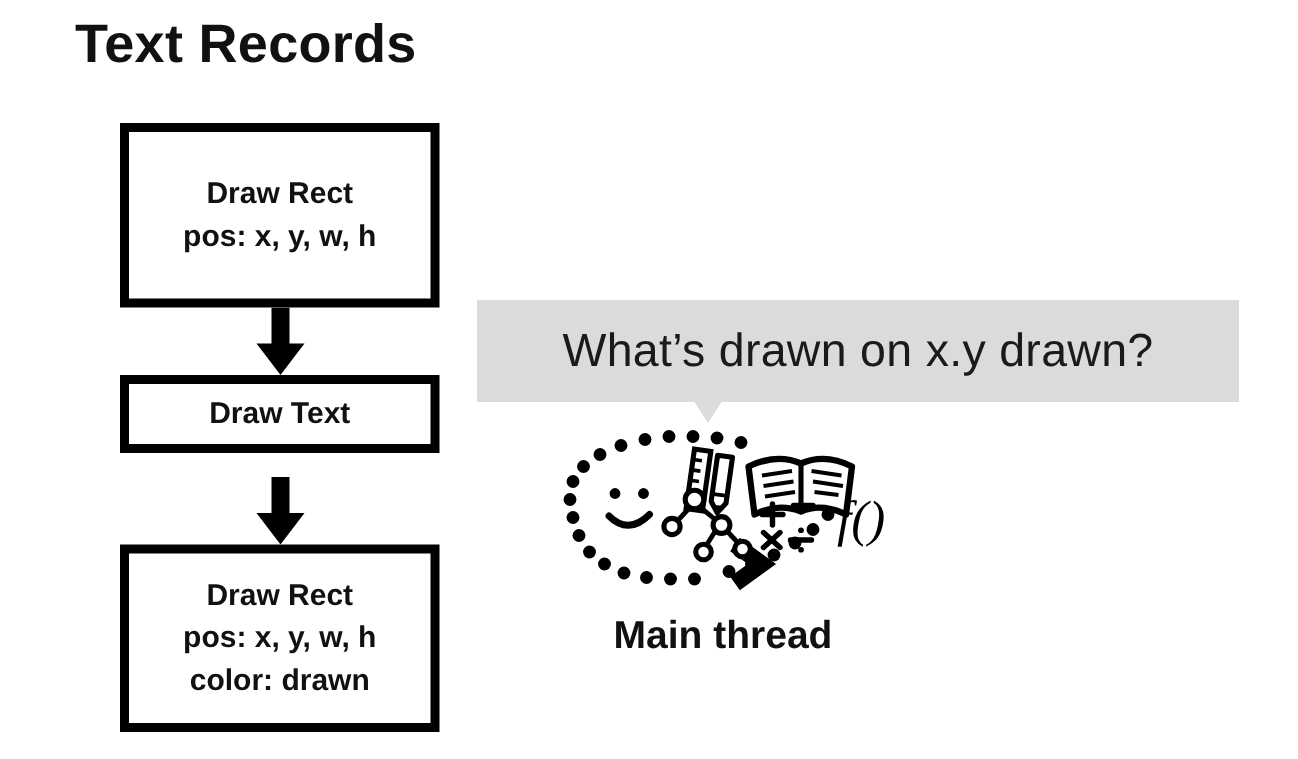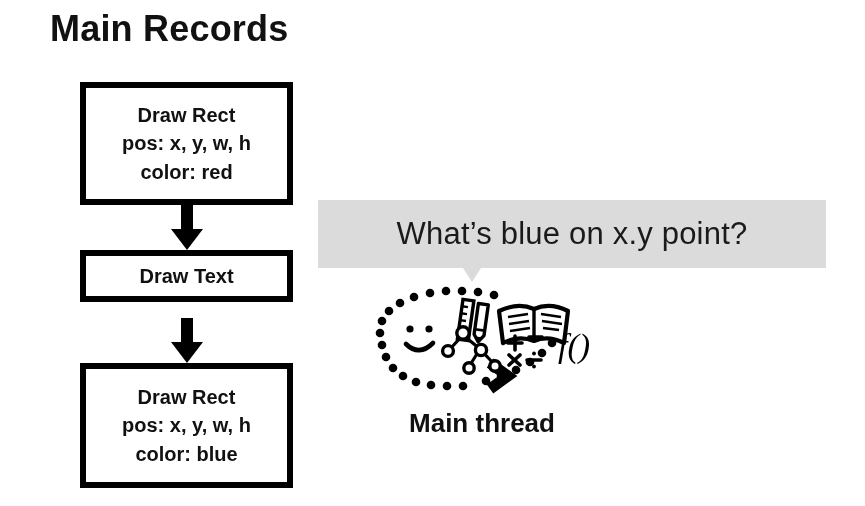--- a/index.html
+++ b/index.html
@@ -108,26 +108,25 @@
     text-align: center;
     font-size: 26px;
     font-weight: bold;
     color: #111111;
     white-space: nowrap;
   }
 </style>
 </head>
 <body>
 
-<div class="page-title">Main Records</div>
+<div class="page-title">Text Records</div>
 
 <div class="record-box" id="box-1">
   <div class="line">Draw Rect</div>
   <div class="line">pos: x, y, w, h</div>
-  <div class="line">color: red</div>
 </div>
 
 <div class="flow-arrow" id="arrow-1">
   <svg width="34" height="46" viewBox="0 0 34 46">
     <rect x="11" y="0" width="12" height="26" fill="#000000"></rect>
     <polygon points="1,24 33,24 17,45" fill="#000000"></polygon>
   </svg>
 </div>
 
 <div class="record-box" id="box-2">
@@ -137,25 +136,25 @@
 <div class="flow-arrow" id="arrow-2">
   <svg width="34" height="46" viewBox="0 0 34 46">
     <rect x="11" y="0" width="12" height="26" fill="#000000"></rect>
     <polygon points="1,24 33,24 17,45" fill="#000000"></polygon>
   </svg>
 </div>
 
 <div class="record-box" id="box-3">
   <div class="line">Draw Rect</div>
   <div class="line">pos: x, y, w, h</div>
-  <div class="line">color: blue</div>
+  <div class="line">color: drawn</div>
 </div>
 
 <div class="speech-bubble">
-  <div class="speech-bubble-text">What’s blue on x.y point?</div>
+  <div class="speech-bubble-text">What’s drawn on x.y drawn?</div>
 </div>
 <div class="bubble-tail"></div>
 
 <div class="thought-illustration">
   <svg width="240" height="115" viewBox="0 0 240 115">
 
     <g fill="#000000">
       <circle cx="20" cy="62" r="4.3"></circle>
       <circle cx="18" cy="50" r="4.3"></circle>
       <circle cx="20" cy="38" r="4.3"></circle>

